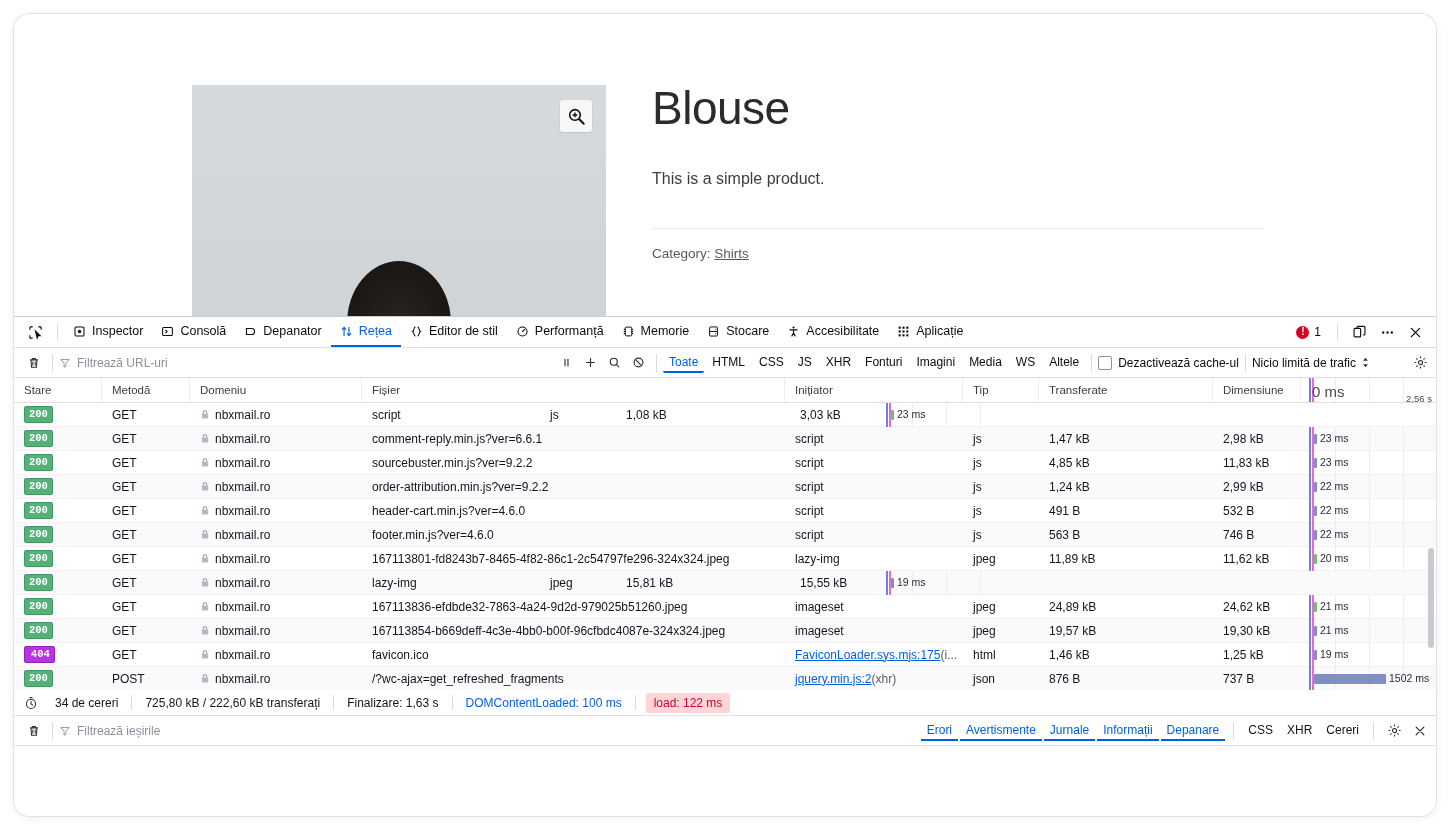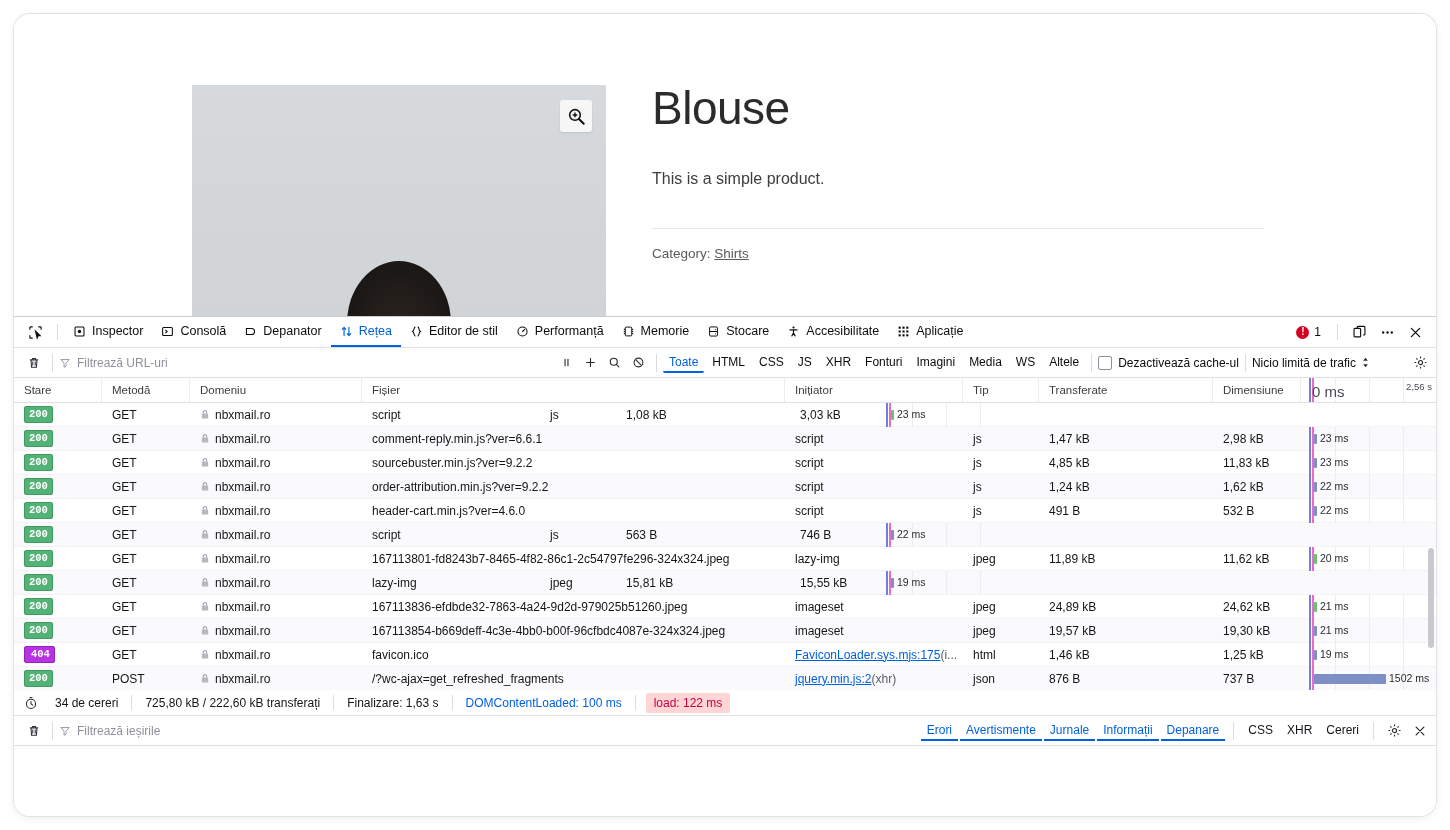--- a/index.html
+++ b/index.html
@@ -528,21 +528,21 @@
         <div class="th c-size">Dimensiune</div>
         <div class="th c-wf">
           <div class="wf-grid">
             <div class="wf-gline" style="left:34px"></div>
             <div class="wf-gline" style="left:68px"></div>
             <div class="wf-gline" style="left:102px"></div>
           </div>
           <div class="wf-marker-blue" style="left:8px"></div>
           <div class="wf-marker-pink" style="left:11px"></div>
           <span class="wf-lbl" style="left:11px; top:5px; font-size:15px; color:#4a4a55;">0 ms</span>
-          <span class="wf-lbl" style="right:4px; top:3px; font-size:9.5px; color:#4a4a55;">2,56 s</span>
+          <span class="wf-lbl" style="right:4px; top:15px; font-size:9.5px; color:#4a4a55;">2,56 s</span>
         </div>
       </div>
 
       <div class="rows" id="rows">
           <div class="row">
             <div class="td c-status">
               <span class="badge b-ok">200</span>
             </div>
             <div class="td c-method">GET</div>
             <div class="td c-domain"><span class="lock">
@@ -639,21 +639,21 @@
                   <rect x="2.2" y="5.4" width="7.6" height="6" rx="1" fill="#b8b8c0" stroke="none"></rect>
                   <path d="M4 5.4V3.8a2 2 0 014 0v1.6"></path>
                 </svg>
               </span>nbxmail.ro</div>
             <div class="td c-file">order-attribution.min.js?ver=9.2.2</div>
             <div class="td c-init">
               <span>script</span>
             </div>
             <div class="td c-type">js</div>
             <div class="td c-trans">1,24 kB</div>
-            <div class="td c-size">1,62 kB</div>
+            <div class="td c-size">2,99 kB</div>
             <div class="wf-cell">
               <div class="wf-grid">
                 <div class="wf-gline" style="left:34px"></div>
                 <div class="wf-gline" style="left:68px"></div>
                 <div class="wf-gline" style="left:102px"></div>
               </div>
               <div class="wf-marker-blue"></div>
               <div class="wf-marker-pink"></div>
               <div class="wf-bar" style="left:13px;width:3px;background:#7d8fc4;"></div>
               <span class="wf-lbl" style="left:19px;">22 ms</span>
@@ -693,20 +693,21 @@
             <div class="td c-status">
               <span class="badge b-ok">200</span>
             </div>
             <div class="td c-method">GET</div>
             <div class="td c-domain"><span class="lock">
                 <svg width="10" height="11" viewBox="0 0 12 13" fill="none" stroke="#8f8f9d" stroke-width="1.2">
                   <rect x="2.2" y="5.4" width="7.6" height="6" rx="1" fill="#b8b8c0" stroke="none"></rect>
                   <path d="M4 5.4V3.8a2 2 0 014 0v1.6"></path>
                 </svg>
               </span>nbxmail.ro</div>
+            <div class="td c-file">footer.min.js?ver=4.6.0</div>
             <div class="td c-init">
               <span>script</span>
             </div>
             <div class="td c-type">js</div>
             <div class="td c-trans">563 B</div>
             <div class="td c-size">746 B</div>
             <div class="wf-cell">
               <div class="wf-grid">
                 <div class="wf-gline" style="left:34px"></div>
                 <div class="wf-gline" style="left:68px"></div>

